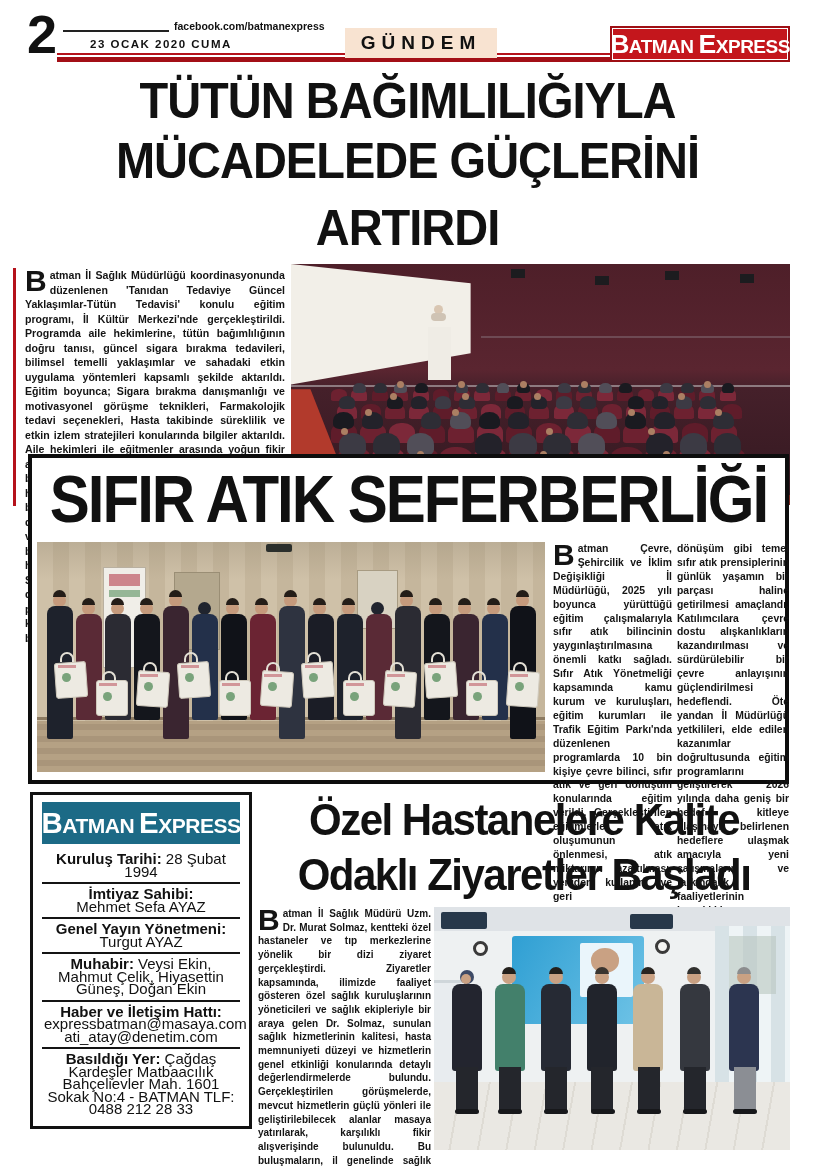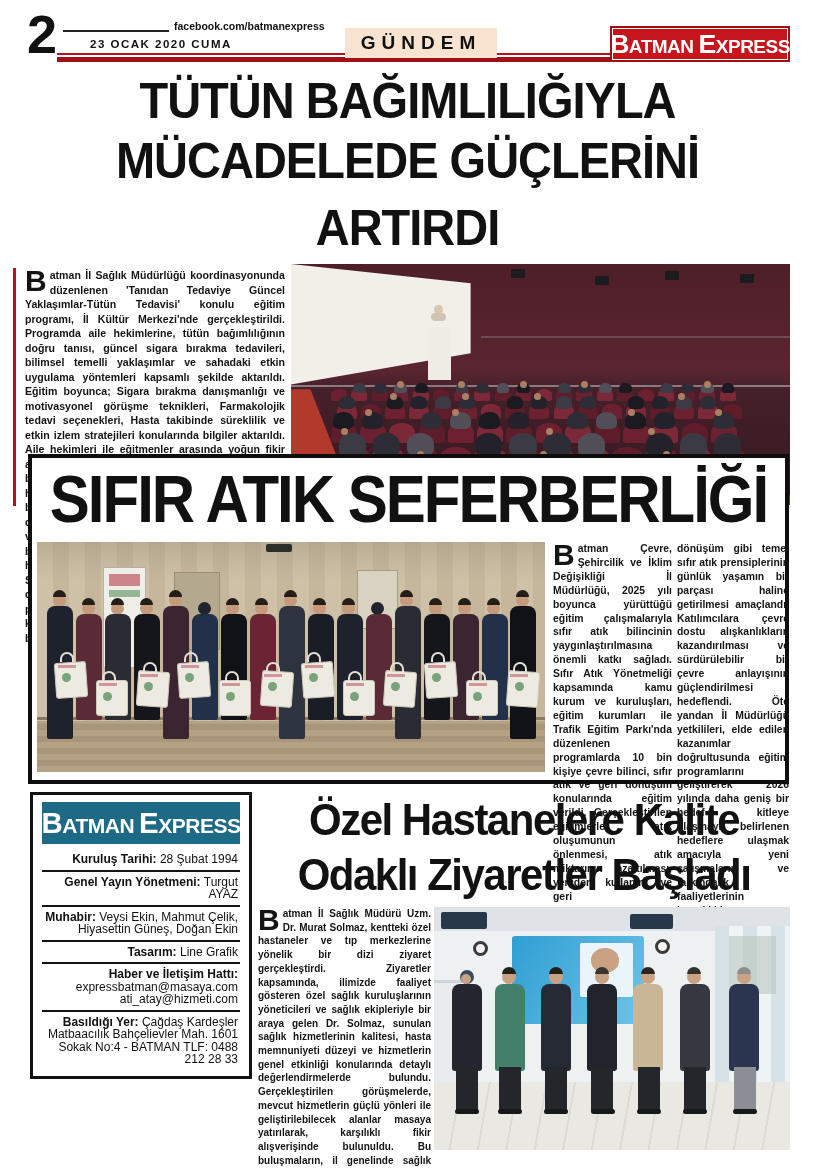--- a/index.html
+++ b/index.html
@@ -45,21 +45,21 @@
   .h2line { text-align:center; font-weight:bold; font-size:60px; line-height:84px; letter-spacing:-2px; transform:scaleY(1.12); transform-origin:center; }
   .sec2-content { position:relative; height:236px; }
   .photo2 { left:5px; top:0; width:508px; height:230px; }
   .col { position:absolute; top:0; width:119px; font-size:10.4px; line-height:13.9px; }
   .col1 { left:521px; }
   .col2 { left:645px; width:112px; }
   
   .sec3 { position:absolute; left:30px; top:792px; width:760px; }
   .masthead { position:absolute; left:0; top:0; width:222px; border:3px solid #111; background:#fff; padding:7px 9px 6px 9px; }
   .m-logo { height:42px; background:#1c6a86; display:flex; align-items:center; justify-content:center; gap:5px; color:#fff; font-weight:bold; font-size:21px; margin-bottom:5px; white-space:nowrap; }
-  .m-row { border-top:2px solid #141414; padding:4px 2px; text-align:right; font-size:12px; line-height:12.5px; }
+  .m-row { border-top:2px solid #141414; padding:4px 2px; text-align:center; font-size:15px; line-height:12.5px; }
   .m-row b { font-weight:bold; }
   .m-row .val { font-weight:normal; }
   .h3block { position:absolute; left:228px; top:0; width:532px; text-align:center; }
   .h3line { font-weight:bold; font-size:42px; line-height:55px; letter-spacing:-1.5px; transform:scaleY(1.05); }
   .a3-text { position:absolute; left:228px; top:115px; width:173px; font-size:10px; line-height:13.7px; }
   .photo3 { left:404px; top:115px; width:356px; height:243px; background:#eef1f2; }
   .decor { position:absolute; }
 </style>
 </head>
 <body>
@@ -370,24 +370,24 @@
   </div>
 
   <div class="sec3">
 
     <div class="masthead">
       <div class="m-logo">
         <span class="logo-word">Batman</span>
         <span class="logo-word">Express</span>
       </div>
       <div class="m-row" style="border-top:none"><b>Kuruluş Tarihi:</b> <span class="val">28 Şubat 1994</span></div>
+      <div class="m-row"><b>İmtiyaz Sahibi:</b><br><span class="val">Mehmet Sefa AYAZ</span></div>
       <div class="m-row"><b>Genel Yayın Yönetmeni:</b> <span class="val">Turgut AYAZ</span></div>
       <div class="m-row"><b>Muhabir:</b> <span class="val">Veysi Ekin, Mahmut Çelik, Hiyasettin Güneş, Doğan Ekin</span></div>
-      <div class="m-row"><b>Tasarım:</b> <span class="val">Line Grafik</span></div>
-      <div class="m-row"><b>Haber ve İletişim Hattı:</b><br><span class="val">expressbatman@masaya.com</span><br><span class="val">ati_atay@hizmeti.com</span></div>
+      <div class="m-row"><b>Haber ve İletişim Hattı:</b><br><span class="val">expressbatman@masaya.com</span><br><span class="val">ati_atay@denetim.com</span></div>
       <div class="m-row"><b>Basıldığı Yer:</b> <span class="val">Çağdaş Kardeşler Matbaacılık Bahçelievler Mah. 1601 Sokak No:4  -  BATMAN TLF: 0488 212 28 33</span></div>
 
     </div>
 
     <div class="h3block">
       <div class="h3line">Özel Hastanelere Kalite</div>
       <div class="h3line">Odaklı Ziyaretler Başladı</div>
     </div>
     <p class="body-text a3-text"><span class="dropcap">B</span><span>atman İl Sağlık Müdürü Uzm. Dr. Murat Solmaz, kentteki özel hastaneler ve tıp merkezlerine yönelik bir dizi ziyaret gerçekleştirdi. Ziyaretler kapsamında, ilimizde faaliyet gösteren özel sağlık kuruluşlarının yöneticileri ve sağlık ekipleriyle bir araya gelen Dr. Solmaz, sunulan sağlık hizmetlerinin kalitesi, hasta memnuniyeti düzeyi ve hizmetlerin genel etkinliği konularında detaylı değerlendirmelerde bulundu. Gerçekleştirilen görüşmelerde, mevcut hizmetlerin güçlü yönleri ile geliştirilebilecek alanlar masaya yatırılarak, karşılıklı fikir alışverişinde bulunuldu. Bu buluşmaların, il genelinde sağlık hizmetlerinin daha koordineli ve kaliteli bir şekilde sunulmasına katkı sağlaması amaçlanıyor. Uzm. Dr. Murat Solmaz, ziyaretlerin ardından yaptığı değerlendirmede, kamu ve özel sektör iş birliğinin güçlendirilmesinin, Batman halkına daha iyi sağlık hizmeti sunulması açısından büyük önem taşıdığını vurguladı ve bu tür denetim ve istişare ziyaretlerini düzenli olarak sürdürmeyi planladıklarını belirtti.</span></p>
     <div class="photo photo3" id="photo3">

